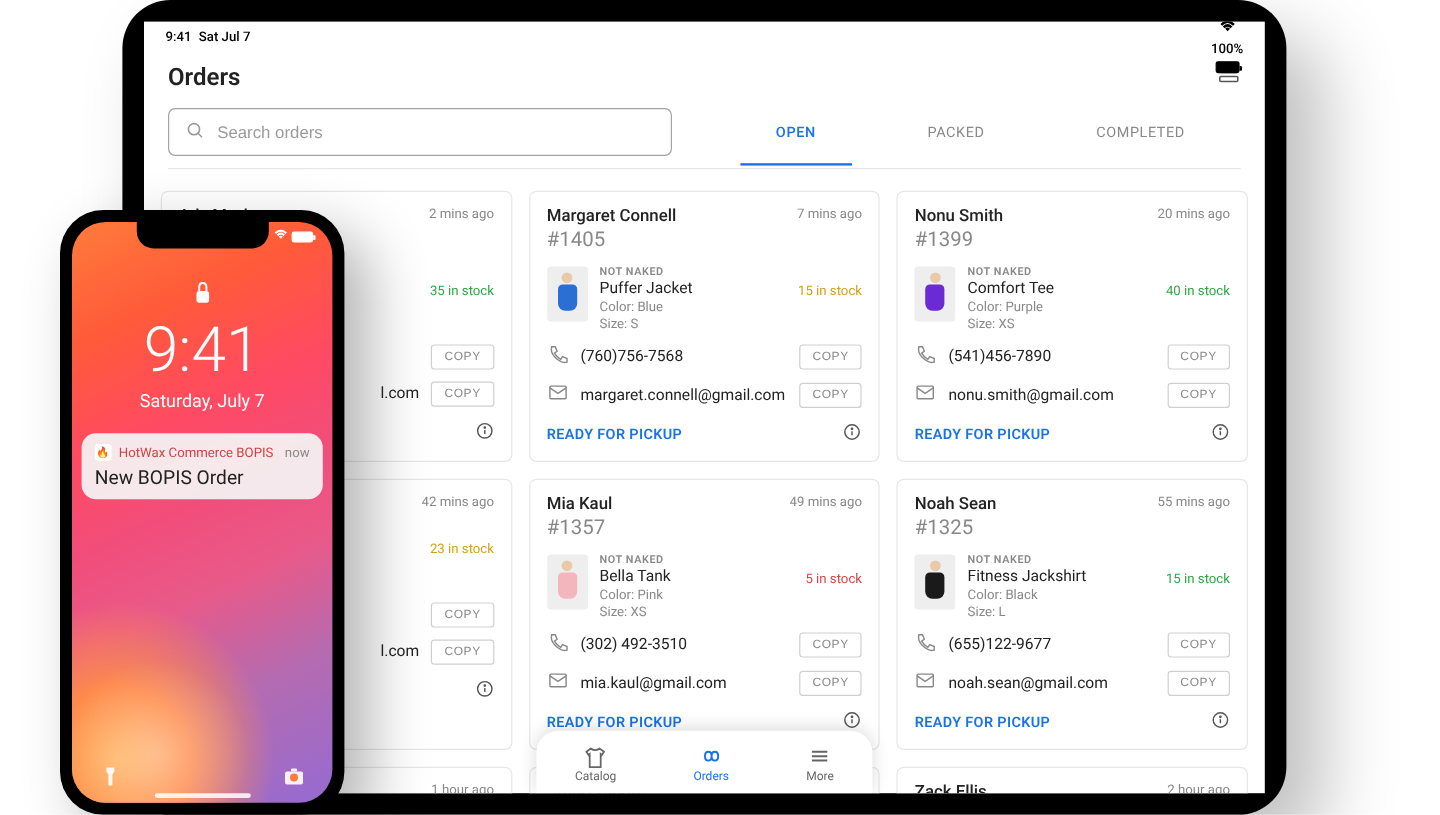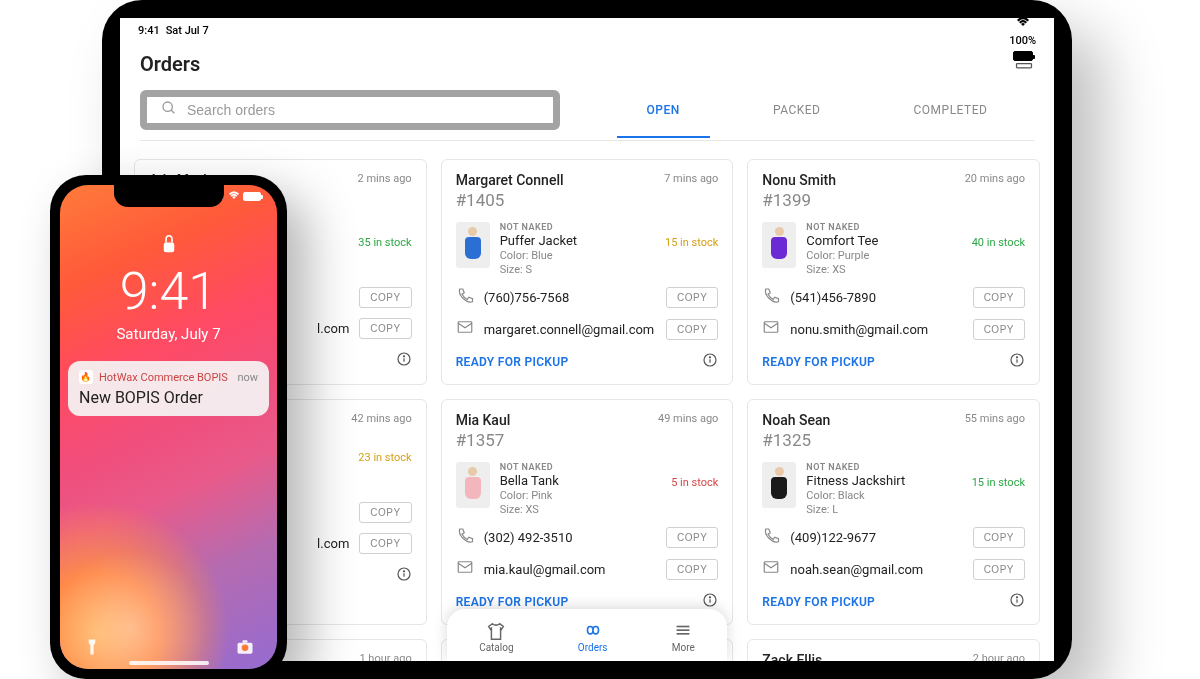--- a/index.html
+++ b/index.html
@@ -15,21 +15,21 @@
   .battery-body { display: inline-block; width: 20px; height: 10px; border: 1px solid #000; border-radius: 2px; position: relative; background: #000; }
   .battery-body::after { content: ""; position: absolute; right: -3px; top: 3px; width: 2px; height: 4px; background: #000; border-radius: 0 1px 1px 0; }
 
   .app-header { padding: 10px 20px 0; }
   .header-row { display: flex; justify-content: space-between; align-items: center; }
   .page-title { font-size: 20px; font-weight: 600; color: #222; }
   .filter-icon { width: 20px; height: 20px; }
 
   .toolbar-row { display: flex; gap: 40px; margin-top: 14px; border-bottom: 1px solid #e6e6e6; align-items: flex-start; }
   .search-wrap { flex: 0 0 420px; }
-  .search-box { display: flex; align-items: center; gap: 10px; border: 7px solid #a3a3a3; border-radius: 6px; padding: 10px 14px; height: 40px; margin-bottom: 10px; }
+  .search-box { display: flex; gap: 10px; border: 1px solid #a3a3a3; border-radius: 6px; padding: 10px 14px; height: 40px; margin-bottom: 10px; }
   .search-box input { border: none; outline: none; font-size: 14px; color: #555; flex: 1; background: transparent; }
   .search-box input::placeholder { color: #9a9a9a; }
 
   .tabs { flex: 1; display: flex; justify-content: space-around; height: 40px; align-items: center; }
   .tab { font-size: 12px; letter-spacing: 0.5px; color: #888; cursor: pointer; padding: 12px 20px; position: relative; }
   .tab.active { color: #1a73e8; font-weight: 500; }
   .tab.active::after { content: ""; position: absolute; left: -10px; right: -10px; bottom: -9px; height: 2px; background: #1a73e8; }
 
   .orders-grid { padding: 18px 14px; display: grid; grid-template-columns: repeat(3, 1fr); gap: 14px; height: calc(100% - 118px); overflow: hidden; }
   .order-card { border: 1px solid #e6e6e6; border-radius: 6px; padding: 12px 14px; background: #fff; display: flex; flex-direction: column; gap: 6px; }
@@ -372,21 +372,21 @@
             <div class="prod-name">Fitness Jackshirt</div>
             <div class="prod-attr">Color: Black</div>
             <div class="prod-attr">Size: L</div>
           </div>
           <div class="stock green">15 in stock</div>
         </div>
         <div class="contact-row">
           <span class="ico"><svg width="18" height="18" viewBox="0 0 24 24" fill="none" stroke="#888" stroke-width="1.6">
                 <path d="M5 4 L9 4 L11 9 L8 11 Q11 16 15 18 L17 15 L22 17 L22 21 Q16 23 9 16 Q3 10 5 4 Z"></path>
               </svg></span>
-          <span class="val">(409)122-9677</span>
+          <span class="val">(655)122-9677</span>
           <button class="copy-btn">COPY</button>
         </div>
         <div class="contact-row">
           <span class="ico"><svg width="18" height="18" viewBox="0 0 24 24" fill="none" stroke="#888" stroke-width="1.6">
                 <rect x="3" y="5" width="18" height="14" rx="1"></rect>
                 <path d="M3 7 L12 13 L21 7"></path>
               </svg></span>
           <span class="val">noah.sean@gmail.com</span>
           <button class="copy-btn">COPY</button>
         </div>

